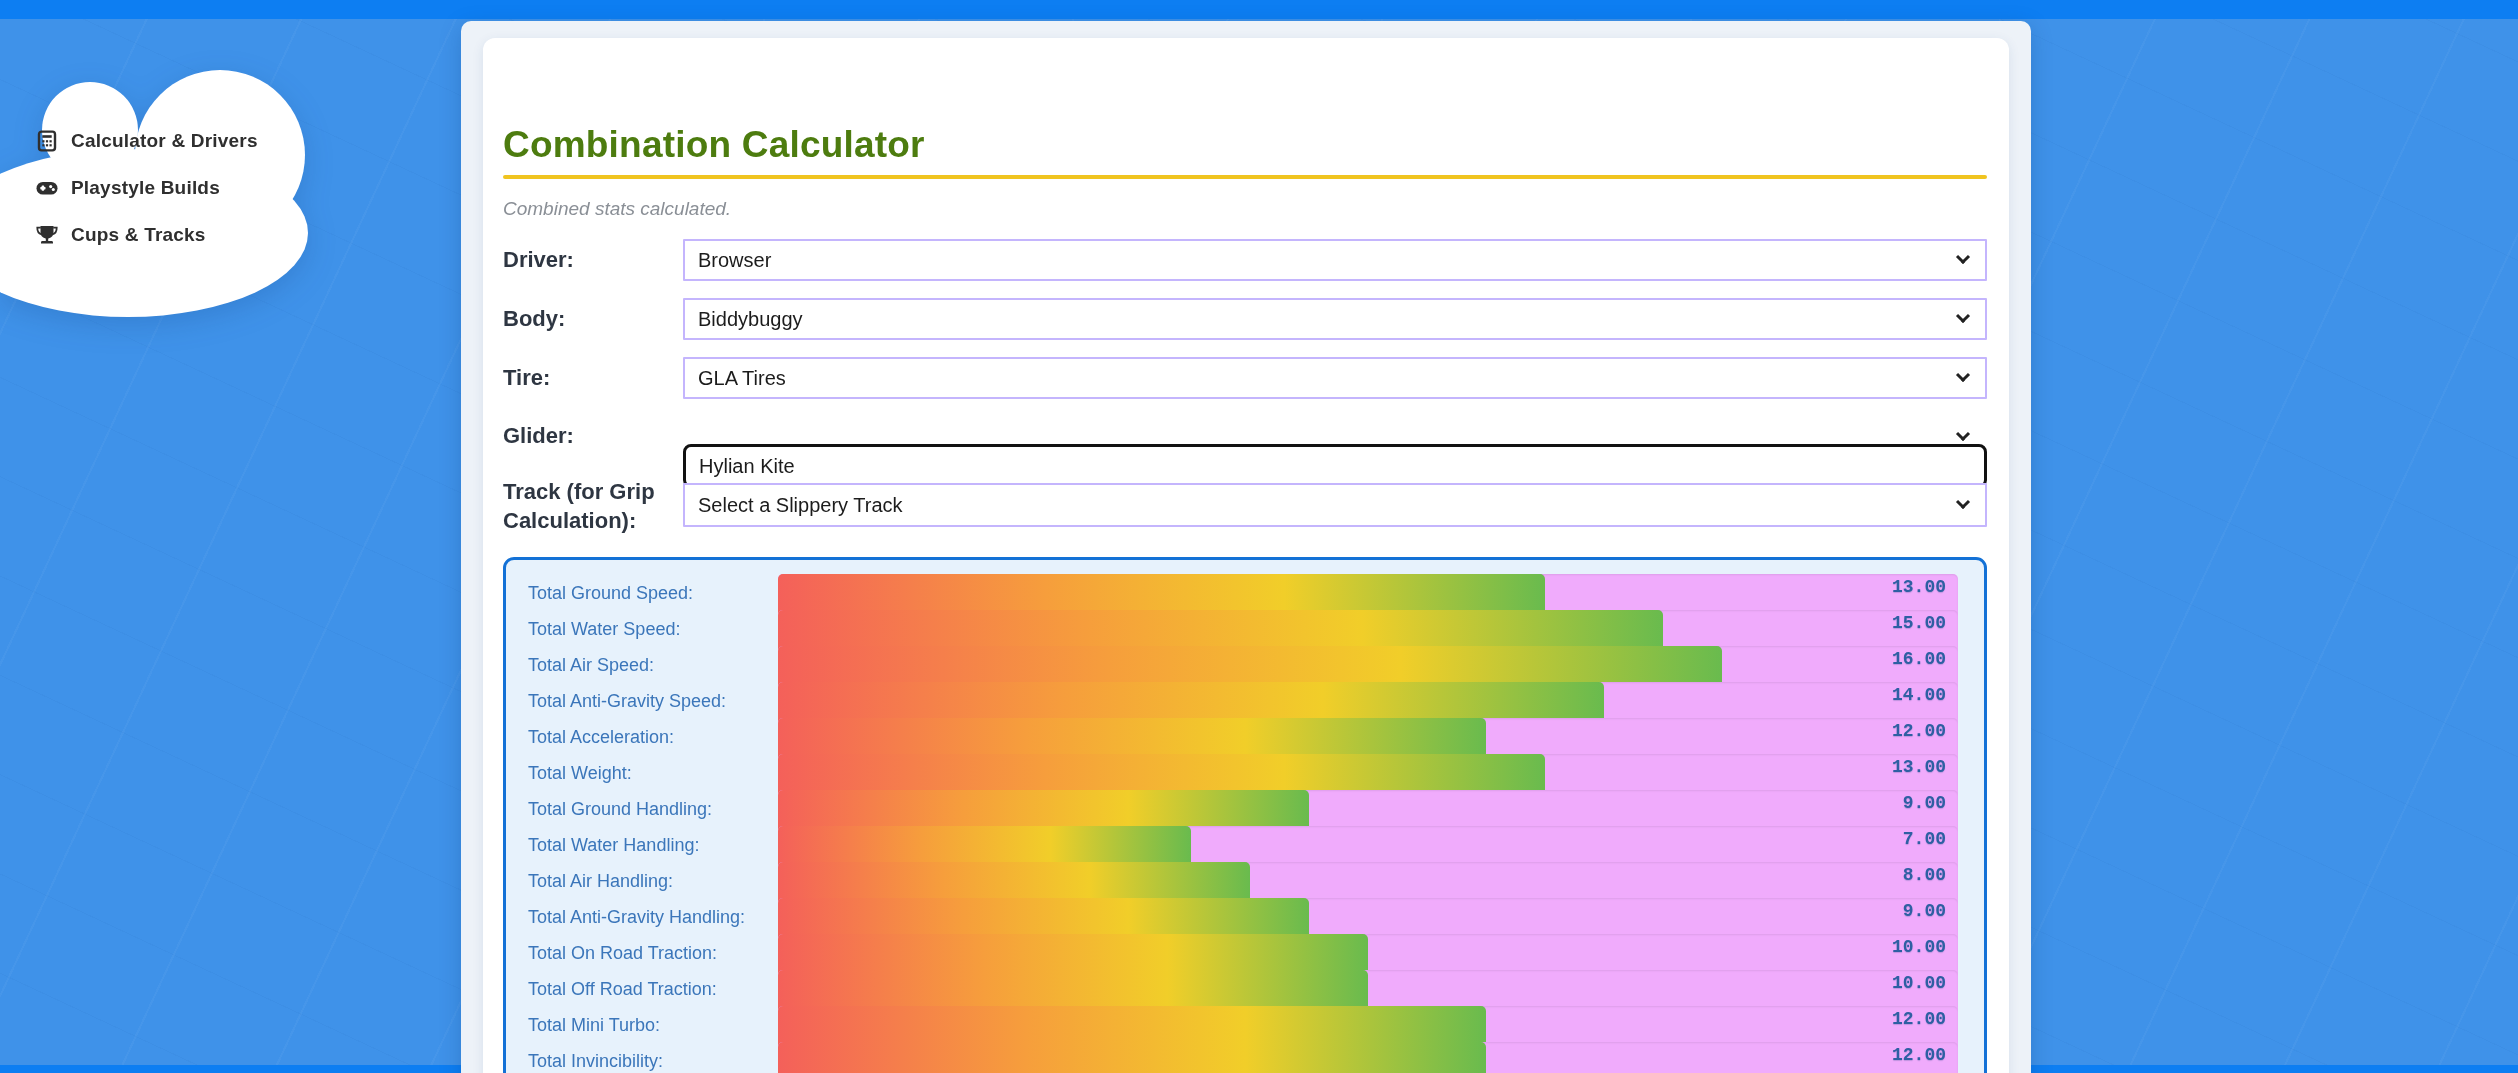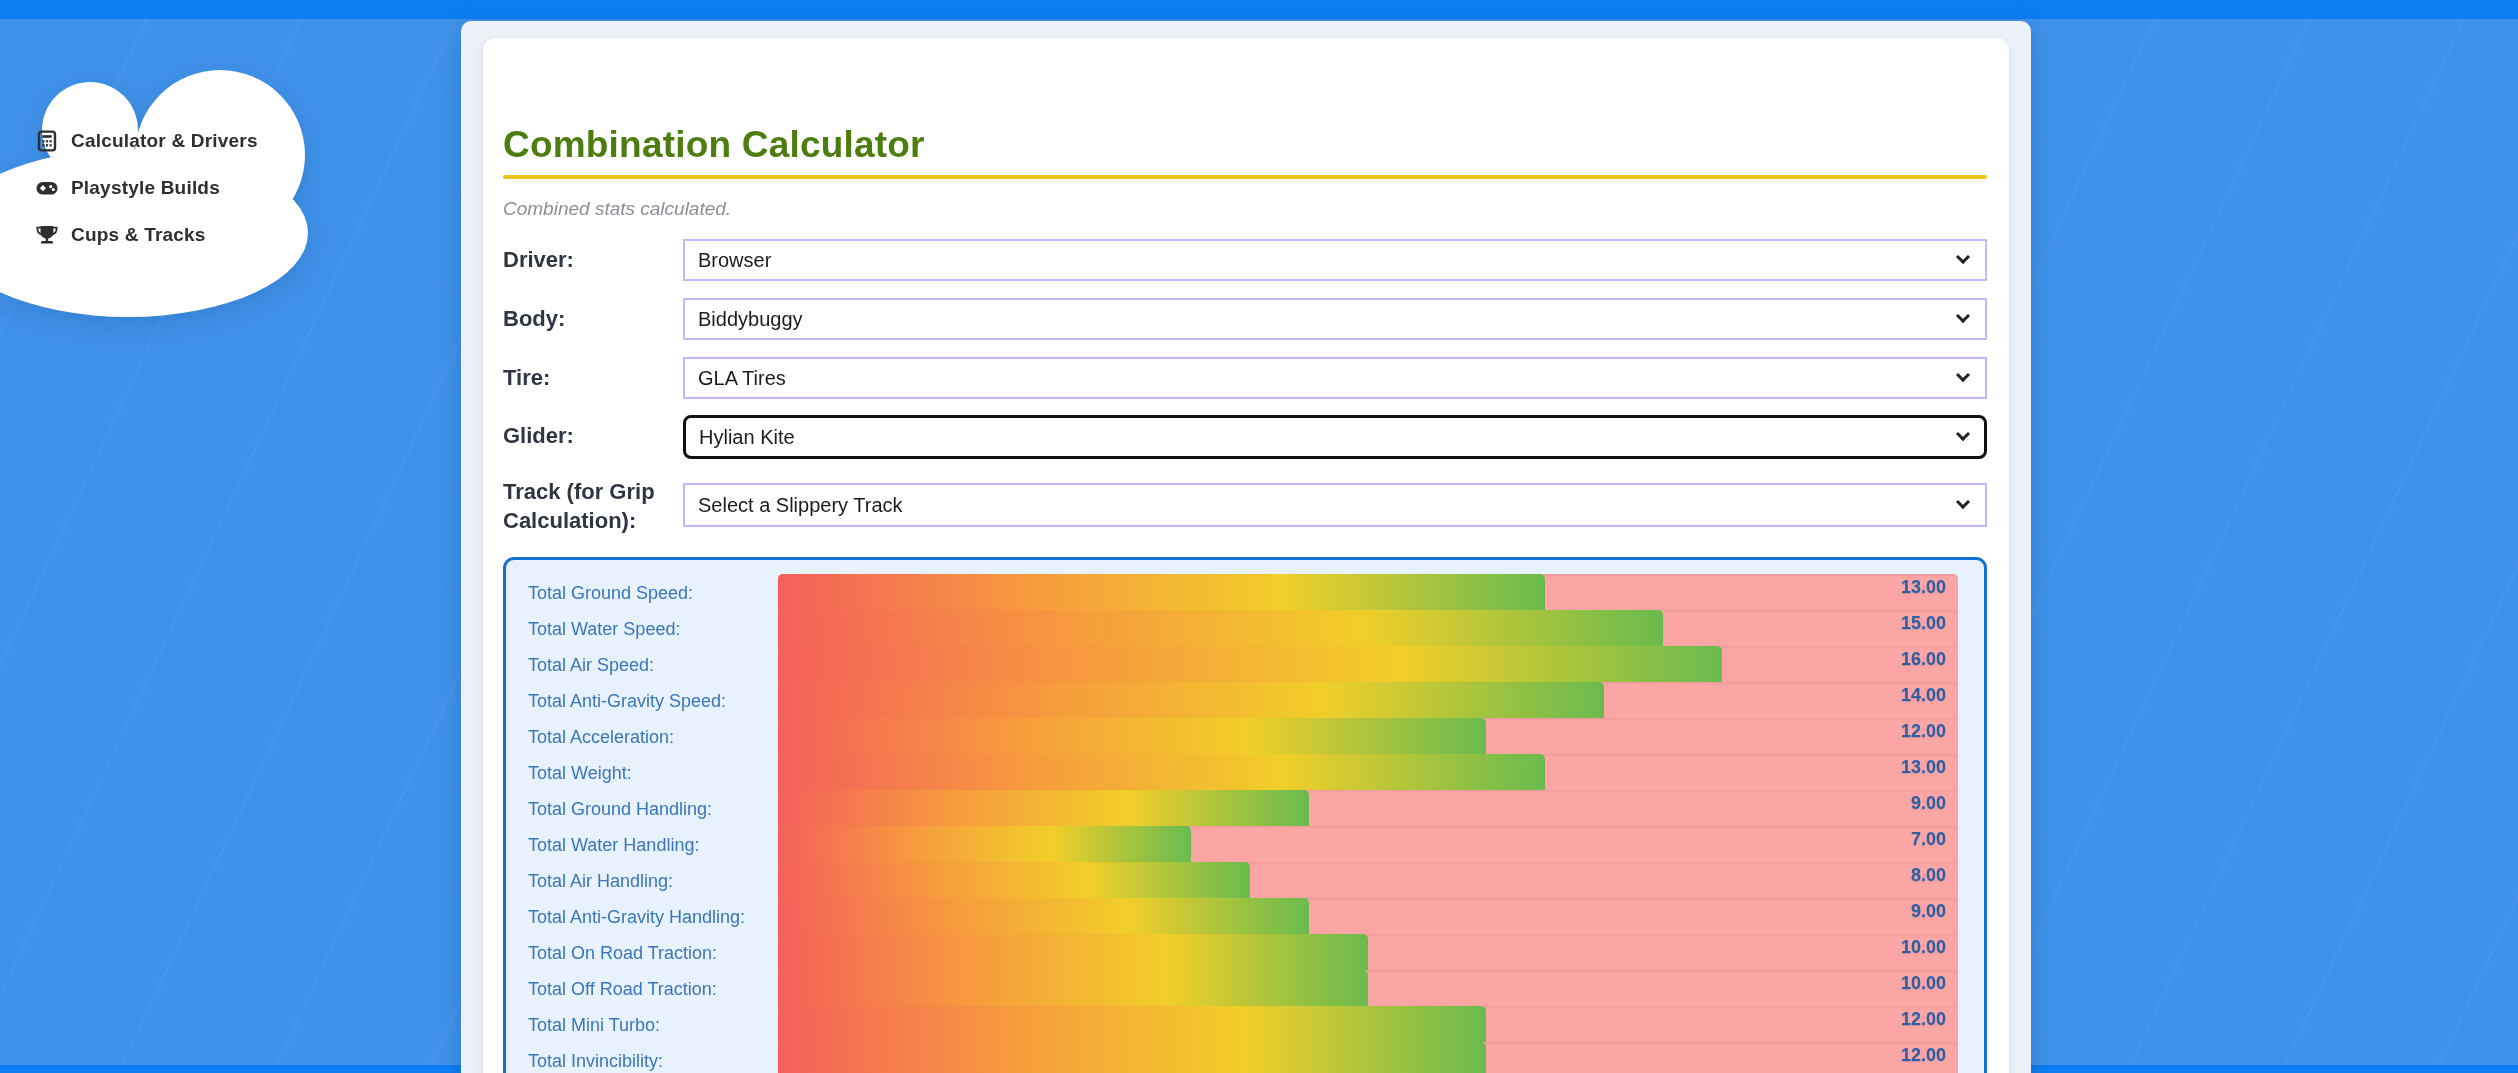--- a/index.html
+++ b/index.html
@@ -77,42 +77,43 @@
   select.sel{
     appearance:none; -webkit-appearance:none;
     width:100%; height:100%;
     border:2px solid #c4b5fd; border-radius:1px;
     background:#ffffff;
     padding:0 40px 0 13px;
     font-family:"Liberation Sans", sans-serif;
     font-size:20px; color:#1c1c1c;
     cursor:pointer; outline:none;
   }
-  select.sel.focused{ border:3px solid #111111; border-radius:8px; }
+  select.sel.focused{ border:3px solid #111111; border-radius:8px;margin-top:29px; }
   .chev{
     position:absolute; right:19px; top:50%;
     width:10px; height:10px; margin-top:-8px;
     border-right:3px solid #222; border-bottom:3px solid #222;
     transform:rotate(45deg); pointer-events:none;
   }
   
   .stats-panel{
     position:absolute; left:0; top:519px; width:1484px; height:547px;
     background:#e7f2fc; border:3px solid #1371d6; border-radius:11px;
     padding:15px 26px 0 22px;
   }
   .stat-row{ display:flex; height:36px;align-items:center; }
   .stat-label{
     flex:0 0 250px; font-size:18px; color:#3b76ba; line-height:36px;
     white-space:nowrap;
   }
   .stat-track{
     position:relative; flex:1; height:44px; margin-top:5px;
-    background:#fca5a5; border-radius:5px;
+    background:#f0abfc; border-radius:5px;
     box-shadow:inset 0 1px 2px rgba(0,0,0,0.08);
+    font-family:Liberation Mono, monospace;
   }
   .stat-fill{
     position:absolute; left:0; top:0; height:100%; border-radius:5px;
     background:linear-gradient(90deg,#f4605a 0%,#f69e3c 35%,#f1ce29 66%,#69bb4e 100%);
   }
   .stat-value{
     position:absolute; right:12px; top:0; line-height:26px;
     font-size:18px; font-weight:bold; color:#2e5fa3;
     text-shadow:0 1px 1px rgba(40,80,140,0.25);
   }

